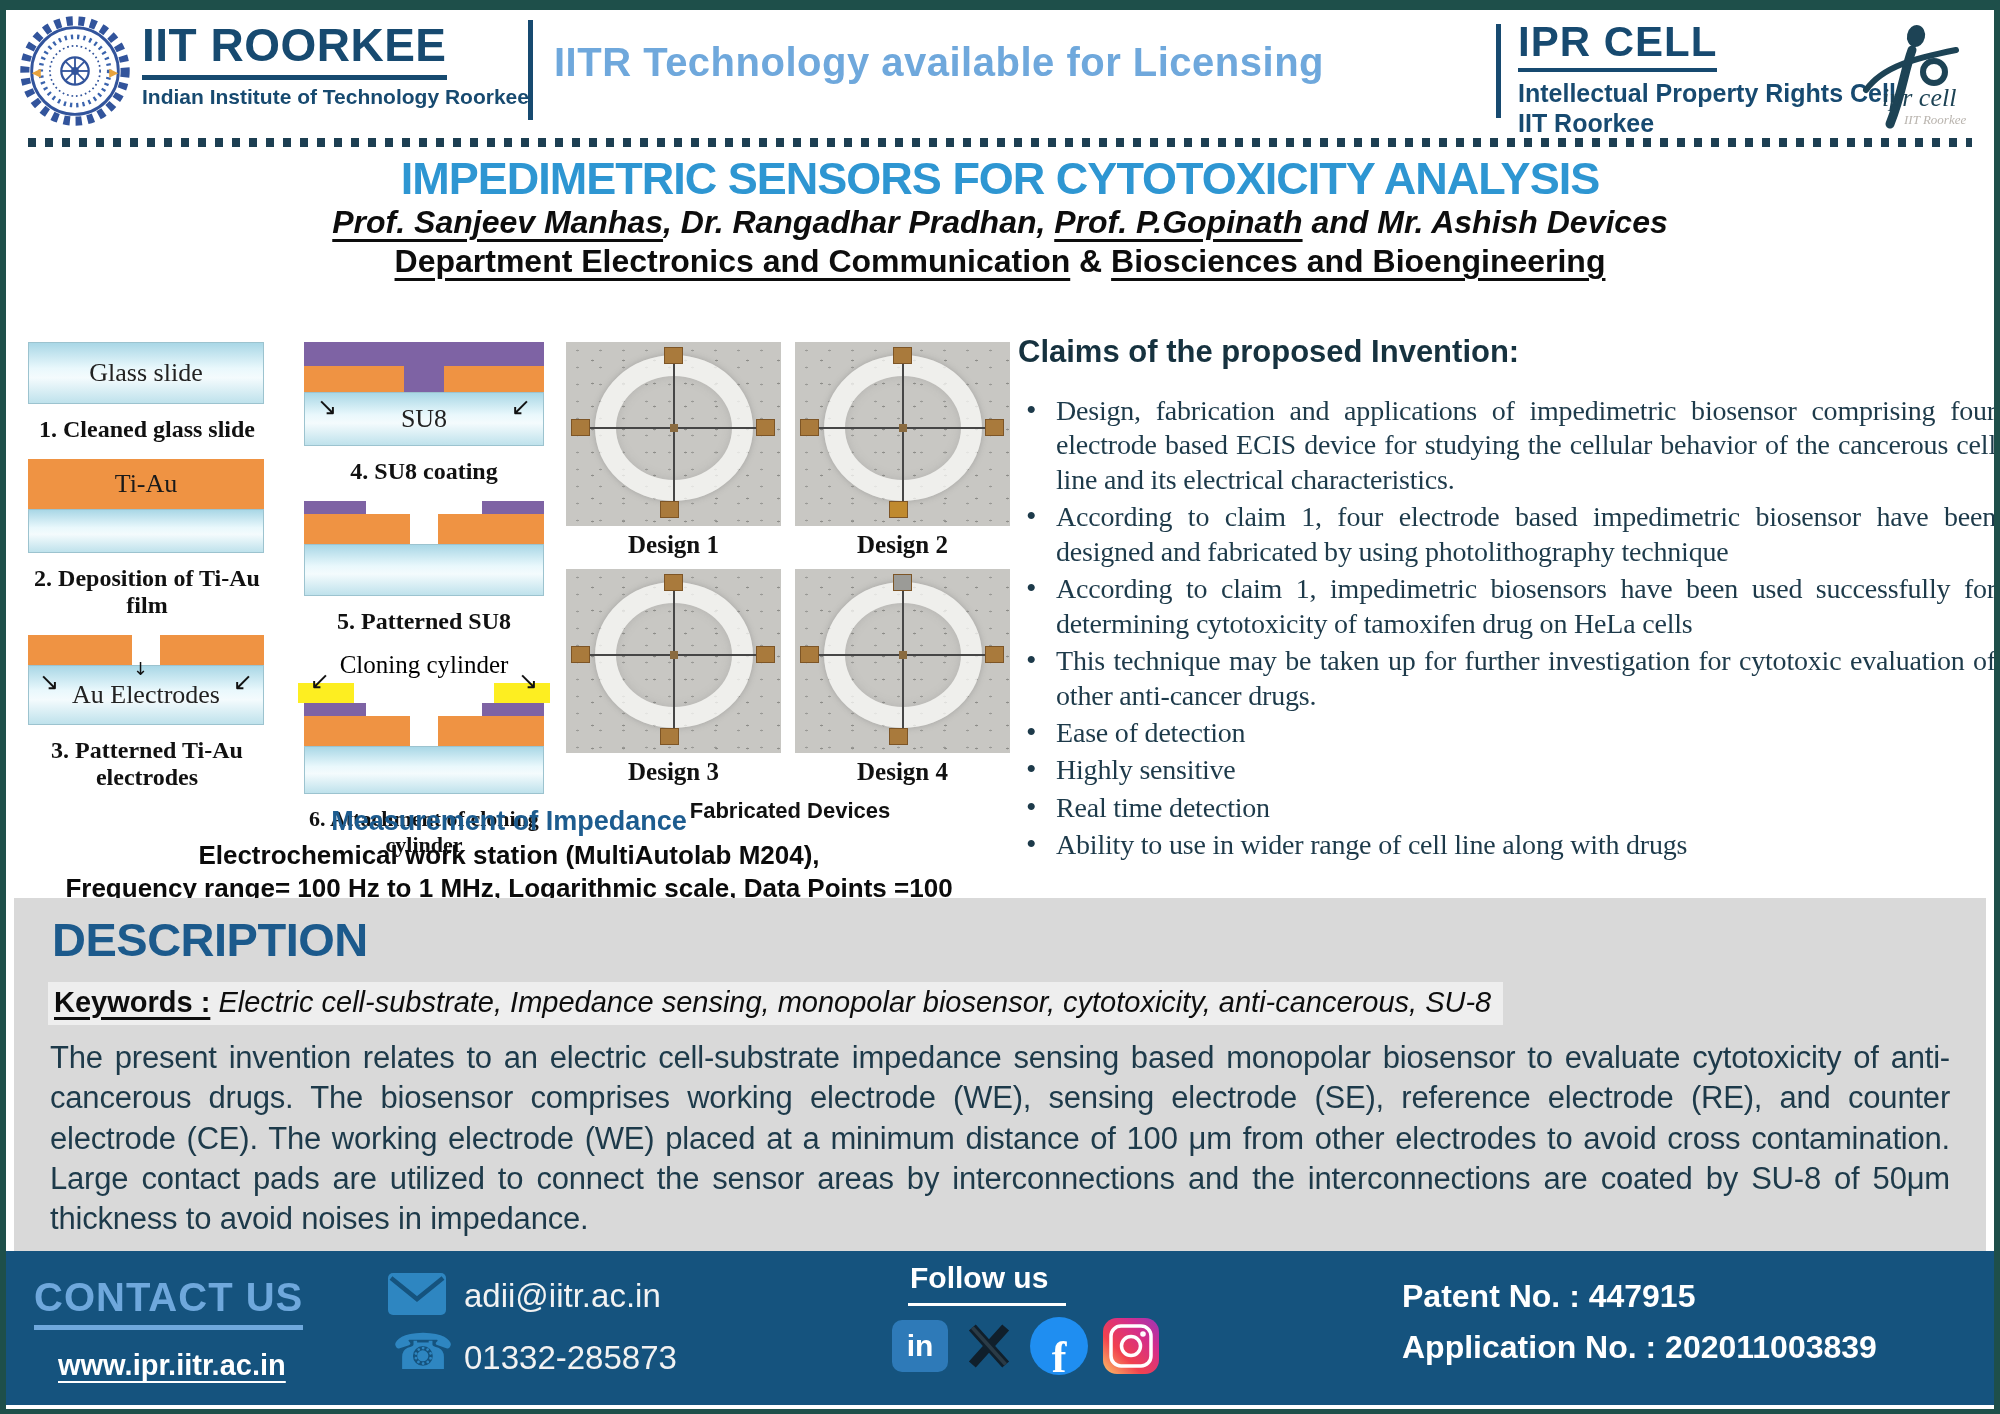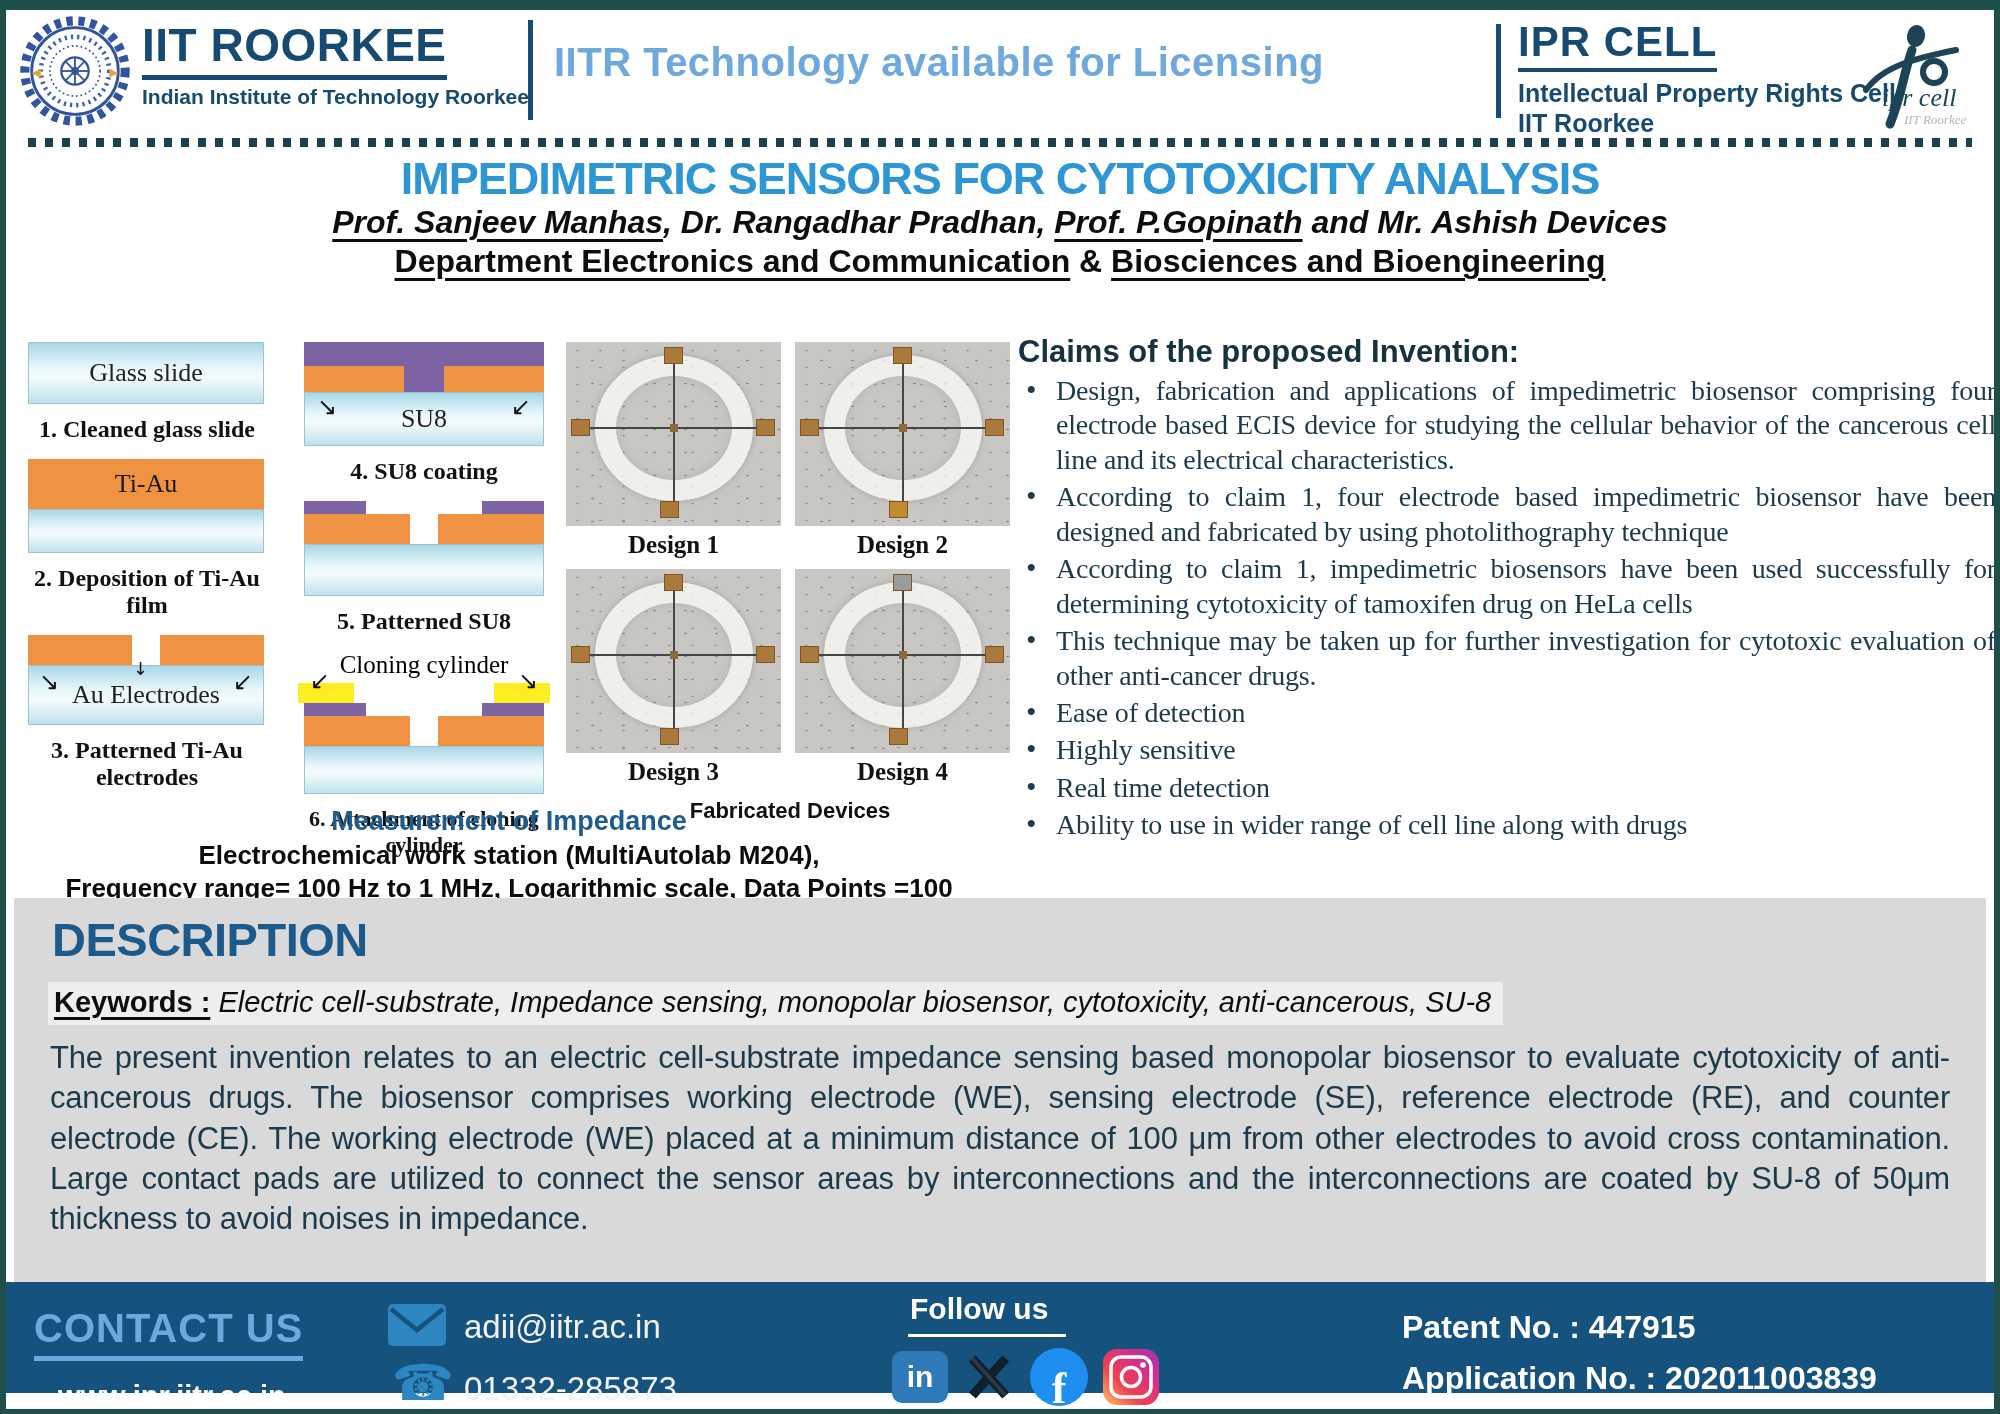--- a/index.html
+++ b/index.html
@@ -79,21 +79,21 @@
     border:1px solid #7d5526; }
   .pad-t{ left:calc(50% - 10px); top:5px; }
   .pad-b{ left:calc(50% - 14px); bottom:8px; }
   .pad-l{ left:5px; top:calc(47% - 9px); }
   .pad-r{ right:6px; top:calc(47% - 9px); }
   .photo-label{ font-family:"Liberation Serif", serif; font-weight:bold;
     font-size:25px; color:#111; text-align:center; margin:5px 0 8px; }
   .photos-caption{ font-size:22px; font-weight:bold; color:#111; text-align:center; margin-top:2px; }
   
   .claims{ position:absolute; left:1012px; top:324px; width:978px; color:#1d3a4a; }
-  .claims-heading{ font-size:31px; font-weight:bold; color:#16323f; margin-bottom:4px; }
+  .claims-heading{ font-size:31px; font-weight:bold; color:#16323f; margin-bottom:24px; }
   .claims ul{ list-style:none; }
   .claims li{ position:relative; padding-left:38px; font-size:28px;
     line-height:1.23; text-align:justify; letter-spacing:-0.2px; margin-bottom:3px;font-family:Liberation Serif, serif; }
   .claims li::before{ content:"•"; position:absolute; left:8px; top:-2px; font-size:30px; }
   
   .measurement{ position:absolute; left:20px; top:796px; width:966px; text-align:center; }
   .meas-title{ font-size:27px; font-weight:bold; color:#1d5c8f; margin-bottom:2px; }
   .meas-line{ font-size:26px; font-weight:bold; color:#0b0b0b; line-height:1.25; }
   
   .desc-panel{ position:absolute; left:8px; right:8px; top:888px; height:412px;
@@ -101,21 +101,21 @@
   .desc-heading{ position:absolute; left:38px; top:14px; font-size:47px;
     font-weight:bold; color:#1c5a8c; letter-spacing:-0.5px; }
   .desc-keywords{ position:absolute; left:34px; top:84px; font-size:29px; color:#0d0d0d;
     background:rgba(255,255,255,.55); padding:4px 12px 6px 6px; }
   .kw-label{ font-weight:bold; text-decoration:underline; text-decoration-thickness:3px;
     text-underline-offset:5px; }
   .kw-text{ font-style:italic; }
   .desc-body{ position:absolute; left:36px; right:36px; top:140px; font-size:31px;
     line-height:1.3; color:#1d3a4a; text-align:justify; letter-spacing:-0.2px; }
   
-  .footer{ position:absolute; left:0; right:0; bottom:16px; height:111px; background:#15537e; }
+  .footer{ position:absolute; left:0; right:0; bottom:4px; height:154px; background:#15537e; }
   .contact-heading{ position:absolute; left:28px; top:24px; font-size:40px; font-weight:bold;
     color:#6fa8dc; letter-spacing:1px; border-bottom:5px solid #6fa8dc; padding-bottom:5px; }
   .website{ position:absolute; left:52px; top:98px; font-size:29px; font-weight:bold;
     color:#ffffff; text-decoration:underline; text-underline-offset:6px; cursor:pointer; }
   .mail-icon{ position:absolute; left:382px; top:22px; width:58px; height:42px; }
   .email{ position:absolute; left:458px; top:26px; font-size:33px; color:#f2f2f2; cursor:pointer; }
   .phone-icon{ position:absolute; left:386px; top:76px; font-family:"DejaVu Sans",sans-serif;
     font-size:50px; color:#2e86c1; line-height:1; }
   .phone{ position:absolute; left:458px; top:88px; font-size:33px; color:#f2f2f2; }
   .follow-heading{ position:absolute; left:902px; top:10px; font-size:30px; font-weight:bold;

